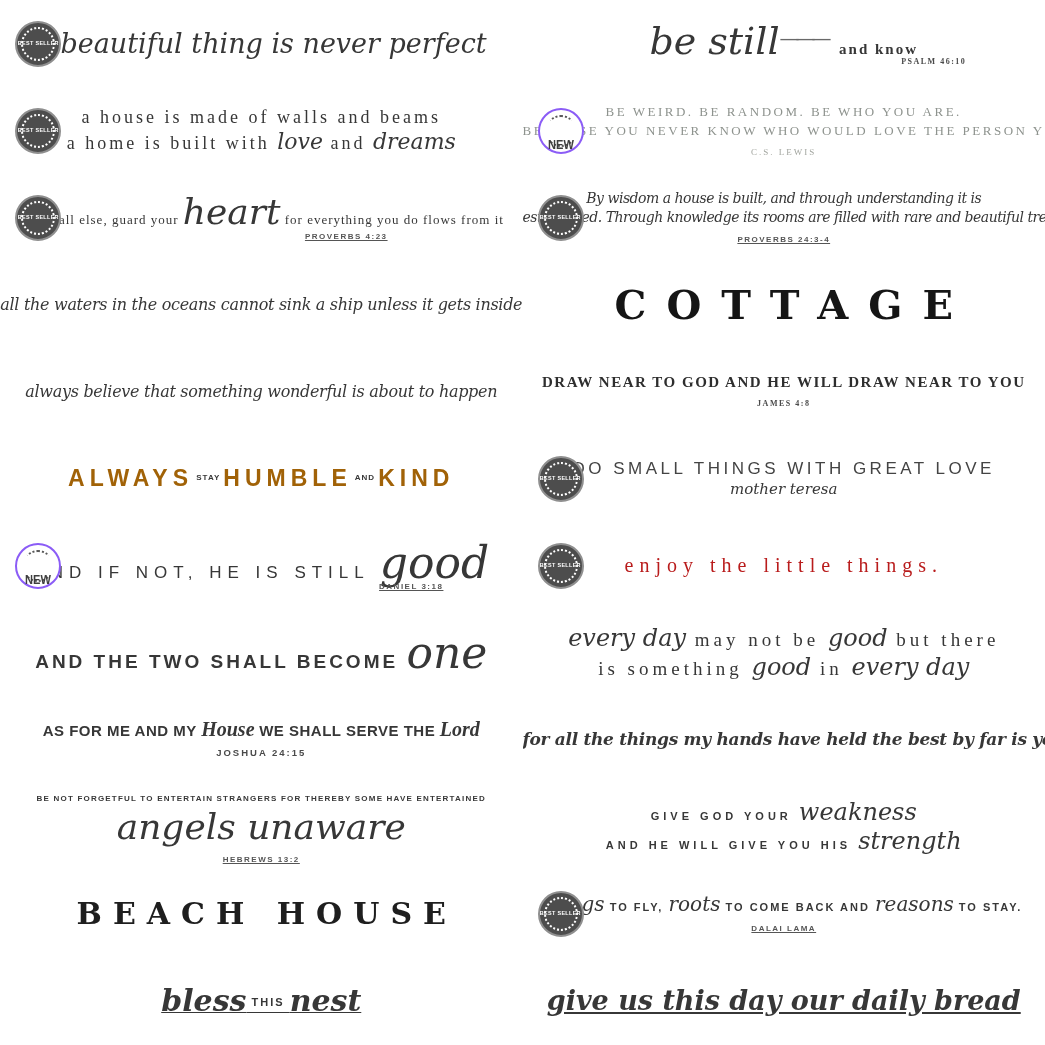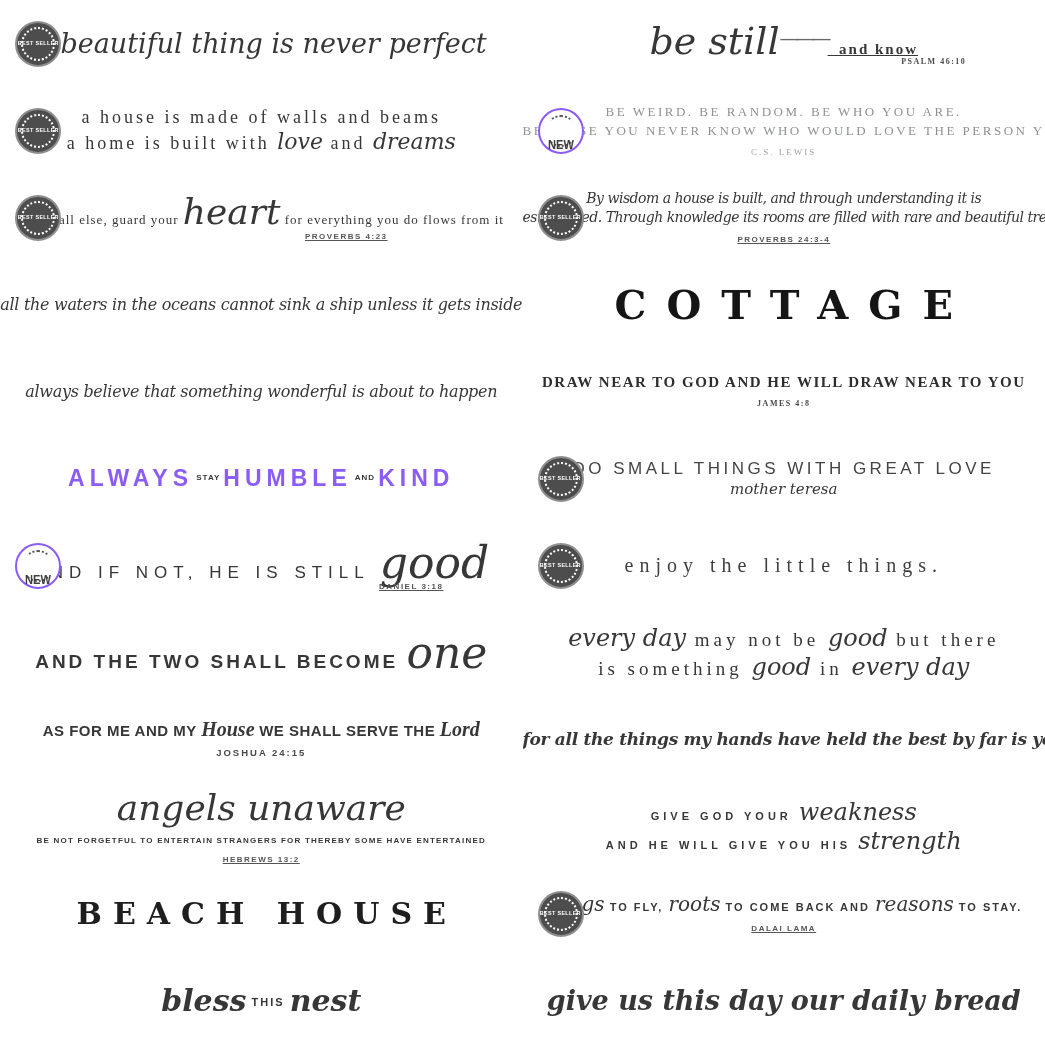--- a/index.html
+++ b/index.html
@@ -24,40 +24,40 @@
   .badge-new .badge-text{color:#3f3f3f;font-weight:800;font-size:12px;transform:scaleX(.92);}
 
   
   .s-scr15{font:italic 500 15px "DejaVu Serif",serif;}
   .s-scr16{font:italic 400 16px "DejaVu Serif",serif;letter-spacing:-.3px;}
   .s-scr17b{font:italic 600 17px "DejaVu Serif",serif;letter-spacing:-.3px;}
   .s-scrCnd{font:italic 500 14px "DejaVu Serif",serif;letter-spacing:-.5px;}
   .s-scr20{font:italic 500 20px "DejaVu Serif",serif;}
   .s-scr22{font:italic 500 22px "DejaVu Serif",serif;text-align:center;}
   .s-scr24{font:italic 500 24px "DejaVu Serif",serif;}
-  .s-scr26b{font:italic 700 27px "DejaVu Serif",serif;}
+  .s-scr26b{font:italic 700 27px "DejaVu Serif",serif;text-decoration:underline;}
   .s-scr30{font:italic 500 27px "DejaVu Serif",serif;}
   .s-scr32{font:italic 600 30px "DejaVu Serif",serif;}
   .s-scr36{font:italic 500 36px "DejaVu Serif",serif;}
   .s-scr38{font:italic 500 38px "DejaVu Serif",serif;}
   .s-scr44{font:italic 500 44px "DejaVu Serif",serif;}
   .s-swash{font:300 20px "DejaVu Serif",serif;letter-spacing:-4px;opacity:.75;vertical-align:9px;}
 
   
   .s-serA{font:400 18px "Liberation Serif",serif;letter-spacing:3px;}
   .s-serA2{font:400 19px "Liberation Serif",serif;letter-spacing:4px;}
   .s-serB{font:400 13px "Liberation Serif",serif;letter-spacing:1px;}
   .s-serC{font:700 15px "Liberation Serif",serif;letter-spacing:1.5px;color:#2e2e2e;}
-  .s-serF{font:400 20px "Liberation Serif",serif;letter-spacing:6px;color:#404040;}
+  .s-serF{font:400 20px "Liberation Serif",serif;letter-spacing:6px;color:#b91c1c;}
   .s-serGray{font:400 13px "Liberation Serif",serif;letter-spacing:2.5px;color:#8e938e;}
   .s-serIt{font:italic 600 20px "Liberation Serif",serif;}
-  .s-serKnw{font:700 15px "Liberation Serif",serif;letter-spacing:2px;text-decoration:underline;}
-
-  
-  .s-sanA{font:600 23px "Liberation Sans",sans-serif;letter-spacing:5px;color:#8b5cf6;}
+  .s-serKnw{font:700 15px "Liberation Serif",serif;letter-spacing:2px;}
+
+  
+  .s-sanA{font:600 23px "Liberation Sans",sans-serif;letter-spacing:5px;color:#a16207;}
   .s-sanB{font:500 17px "Liberation Sans",sans-serif;letter-spacing:6px;}
   .s-sanC{font:700 19px "Liberation Sans",sans-serif;letter-spacing:3px;}
   .s-sanD{font:400 17px "Liberation Sans",sans-serif;letter-spacing:3.5px;color:#444444;}
   .s-sanE{font:500 20px "Liberation Sans",sans-serif;letter-spacing:8px;color:#3c3c3c;}
   .s-sanF{font:800 15px "Liberation Sans",sans-serif;letter-spacing:.5px;}
   .s-sanG{font:700 8px "Liberation Sans",sans-serif;letter-spacing:1.2px;}
   .s-sanH{font:600 11px "Liberation Sans",sans-serif;letter-spacing:4px;}
   .s-sanI{font:600 11px "Liberation Sans",sans-serif;letter-spacing:2px;}
   .s-mini{font:700 8px "Liberation Sans",sans-serif;letter-spacing:1px;vertical-align:6px;}
   .s-mini2{font:600 11px "Liberation Sans",sans-serif;letter-spacing:2px;vertical-align:5px;}
@@ -132,31 +132,31 @@
       </div>
     </div>
     <div class="cell" style="grid-area: 9 / 1;">
       <div class="content">
         <div class="line"><span class="s-sanF">AS FOR ME AND MY </span><span class="s-serIt">House</span><span class="s-sanF"> WE SHALL SERVE THE </span><span class="s-serIt">Lord</span></div>
         <div class="line"><span class="s-cap">JOSHUA 24:15</span></div>
       </div>
     </div>
     <div class="cell" style="grid-area: 10 / 1;">
       <div class="content">
+        <div class="line"><span class="s-sanG">BE NOT FORGETFUL TO ENTERTAIN STRANGERS FOR THEREBY SOME HAVE ENTERTAINED</span></div>
         <div class="line"><span class="s-scr36">angels unaware</span></div>
-        <div class="line"><span class="s-sanG">BE NOT FORGETFUL TO ENTERTAIN STRANGERS FOR THEREBY SOME HAVE ENTERTAINED</span></div>
         <div class="line"><span class="s-capSm">HEBREWS 13:2</span></div>
       </div>
     </div>
     <div class="cell" style="grid-area: 11 / 1;">
       <div class="content">
         <div class="line"><span class="s-disp34">BEACH HOUSE</span></div>
       </div>
     </div>
-    <div class="cell" style="grid-area: 12 / 1;">
+    <div class="cell" style="grid-area: 12 / 1; text-decoration: underline;">
       <div class="content">
         <div class="line"><span class="s-scr32">bless</span><span class="s-mini2"> THIS </span><span class="s-scr32">nest</span></div>
       </div>
     </div>
     <div class="cell" style="grid-area: 1 / 2;">
       <div class="content">
         <div class="line"><span class="s-scr38">be still</span><span class="s-swash">———</span><span class="s-serKnw">  and know</span></div>
         <div class="line shift-r-lg mt-n2"><span class="s-capSerif">PSALM 46:10</span></div>
       </div>
     </div>

